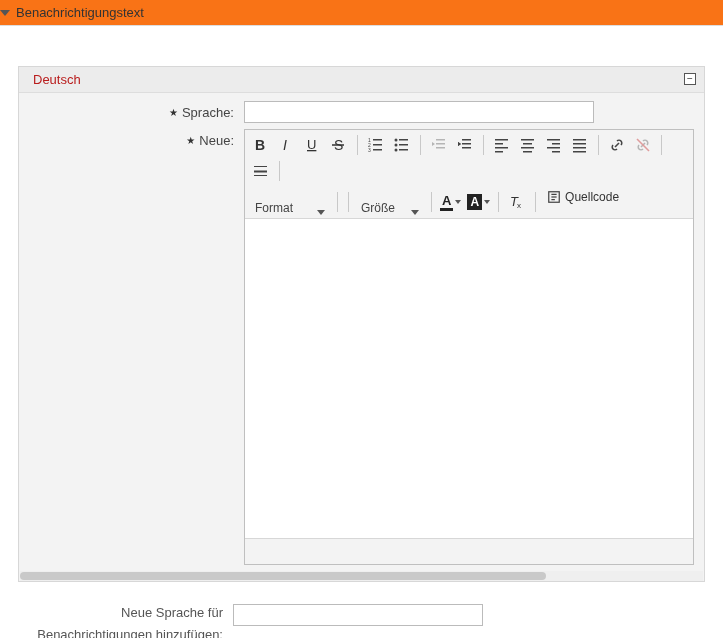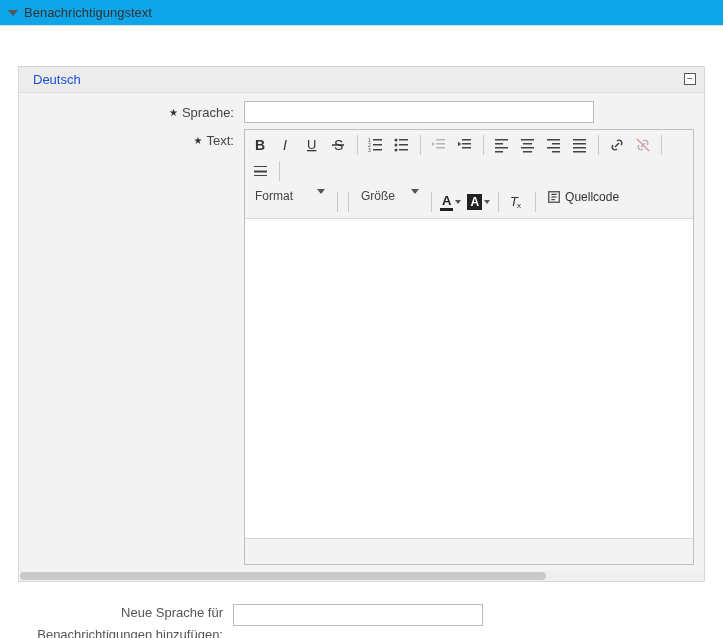--- a/index.html
+++ b/index.html
@@ -4,23 +4,23 @@
 <style>
 * { box-sizing: border-box; margin: 0; padding: 0; }
 body {
   font-family: "Segoe UI", Arial, sans-serif;
   font-size: 13px;
   color: #333;
   background: #fff;
   width: 723px;
 }
 .section-header {
-  background: #0ea5e9;
+  background: #f97316;
   border-bottom: 1px solid #ddd;
-  padding: 5px 8px;
+  padding: 5px 0;
   display: flex;
   align-items: center;
   gap: 6px;
 }
 .section-header .tri {
   width: 0; height: 0;
   border-left: 5px solid transparent;
   border-right: 5px solid transparent;
   border-top: 6px solid #555;
 }
@@ -32,21 +32,21 @@
 }
 .sub-header {
   background: #ececec;
   border-bottom: 1px solid #ddd;
   padding: 5px 8px;
   display: flex;
   align-items: center;
   gap: 6px;
   position: relative;
 }
-.sub-header .title { font-size: 13px; color: #1d4ed8; }
+.sub-header .title { font-size: 13px; color: #b91c1c; }
 .sub-header .collapse-icon {
   position: absolute;
   right: 8px;
   top: 6px;
   width: 12px; height: 12px;
   border: 1px solid #555;
   display: flex; align-items: center; justify-content: center;
   font-size: 10px; line-height: 10px;
   background: #fff;
   cursor: pointer;
@@ -102,21 +102,21 @@
 }
 .tool-btn svg { width: 16px; height: 16px; }
 .tool-btn.disabled { opacity: 0.35; cursor: default; }
 .sep {
   width: 1px; height: 20px;
   background: #c8c8c8;
   margin: 0 4px;
 }
 .dropdown {
   display: flex;
-  align-items: flex-start;
+  align-items: flex-end;
   height: 26px;
   padding: 0 6px;
   cursor: pointer;
   border-radius: 2px;
   gap: 4px;
   min-width: 70px;
   justify-content: space-between;
 }
 .dropdown .dd-label { font-size: 12px; color: #444; }
 .dropdown .dd-arrow {
@@ -226,21 +226,21 @@
         <span>Sprache:</span>
       </div>
       <div class="val-col">
         <input type="text" class="subject" value="" style="">
       </div>
     </div>
 
     <div class="form-row">
       <div class="label-col">
         <span class="req">★</span>
-        <span>Text:</span>
+        <span>Neue:</span>
       </div>
       <div class="val-col">
         <div class="editor-wrap">
 
           <div class="toolbar-row">
             <div class="tool-btn">
               <svg viewBox="0 0 16 16">
                   <text x="2" y="13" font-size="14" font-weight="bold" fill="#333">B</text>
                 </svg>
             </div>

